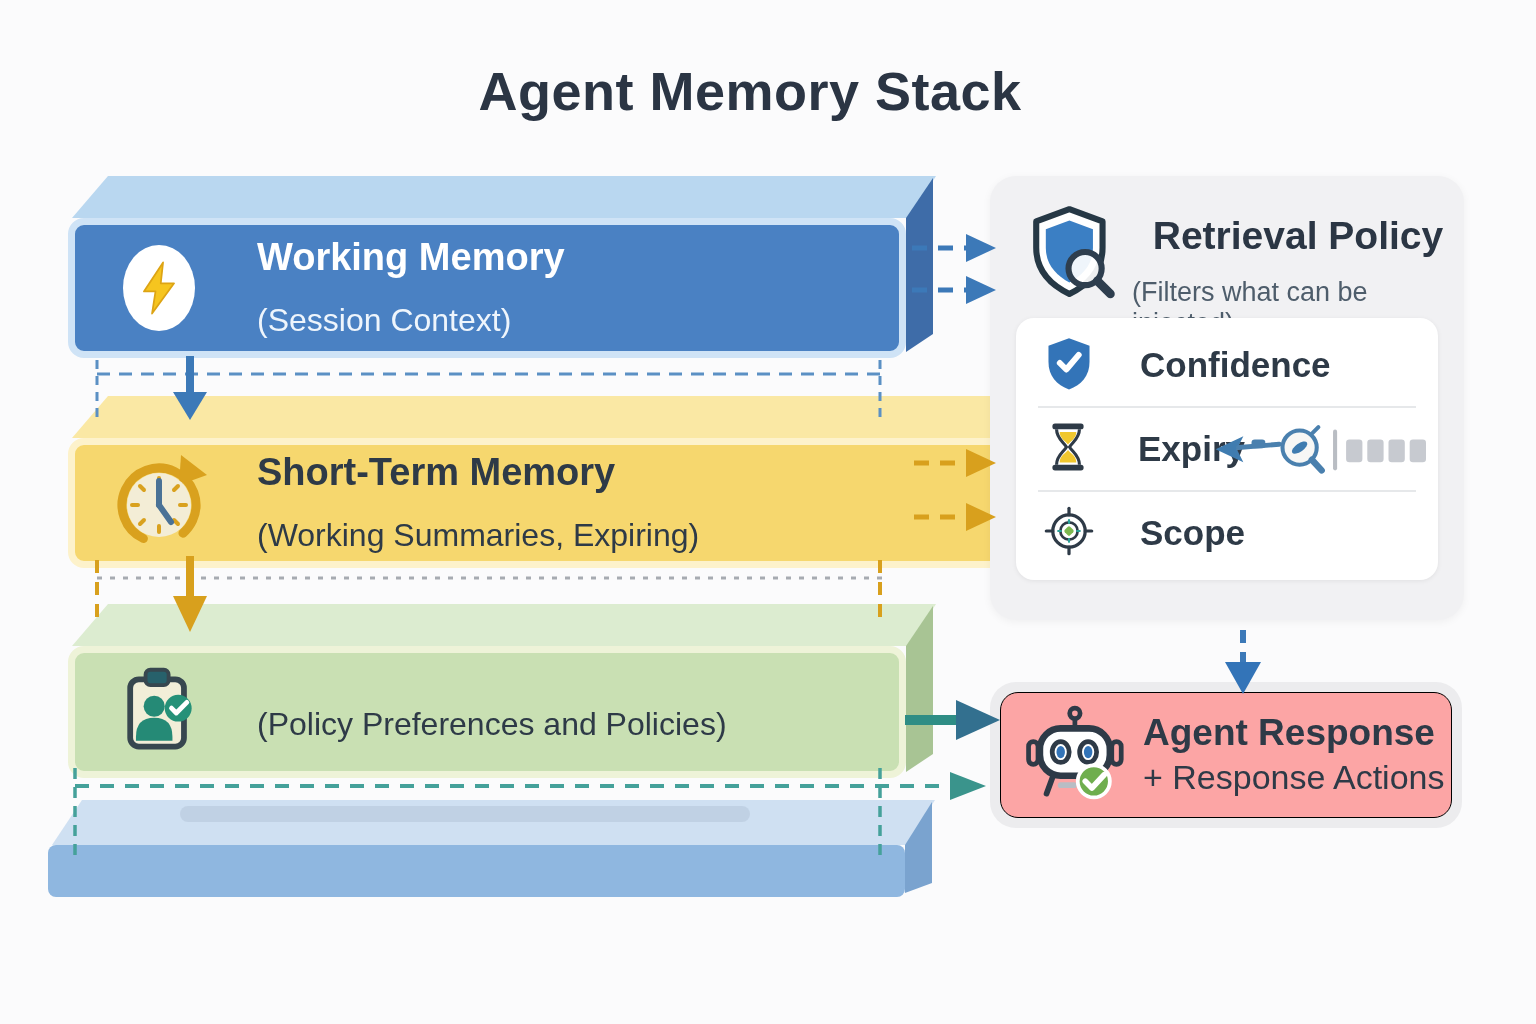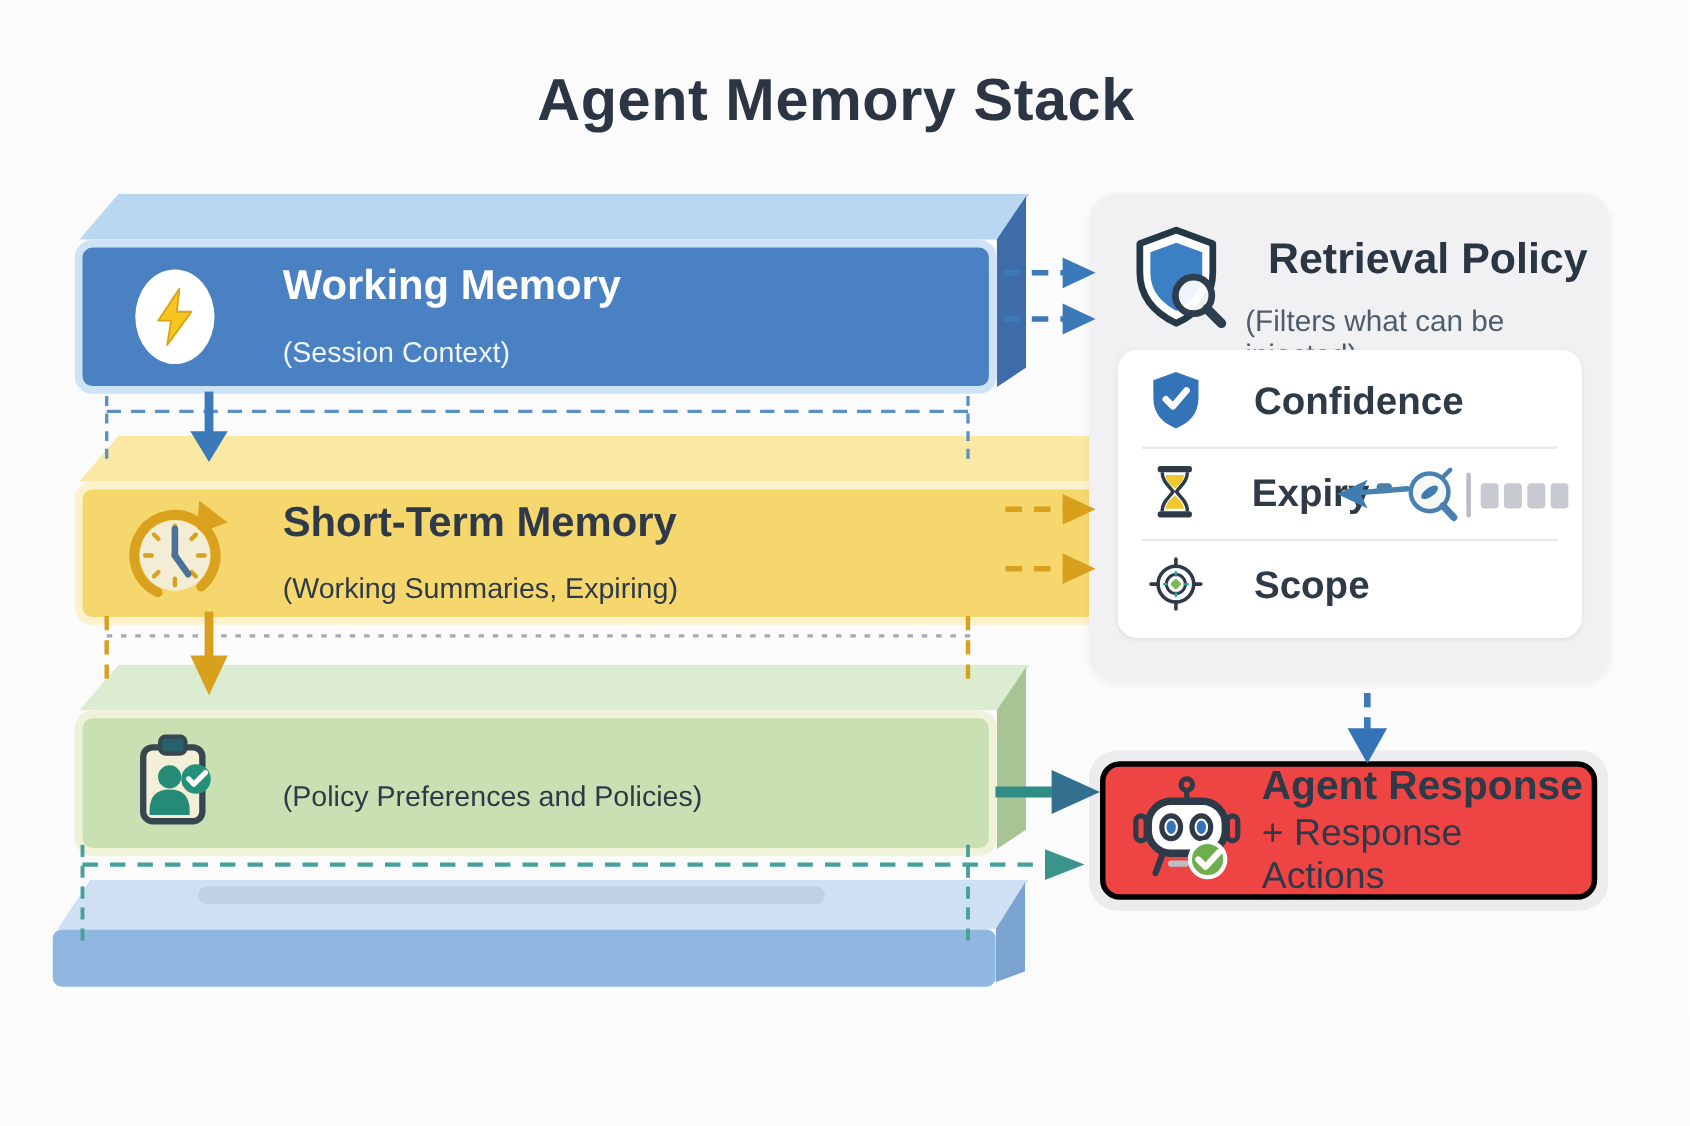--- a/index.html
+++ b/index.html
@@ -1,32 +1,32 @@
 <!DOCTYPE html>
 <html><head>
 <meta charset="utf-8">
 <style>
   html,body{margin:0;padding:0;background:#ffffff;}
   .canvas{position:relative;width:1536px;height:1024px;background:#fbfbfc;overflow:hidden;
           font-family:"Liberation Sans",sans-serif;color:#2e3a47;}
 
-  .main-title{position:absolute;top:60px;left:10px;width:1500px;text-align:center;
+  .main-title{position:absolute;top:60px;left:0;width:1500px;text-align:center;
               font-size:54px;font-weight:bold;color:#2b3544;letter-spacing:.5px;}
 
   
   .slab{position:absolute;}
   .slab .front{position:absolute;left:0;top:0;width:100%;height:100%;border-radius:16px;
                box-sizing:border-box;display:flex;align-items:center;gap:48px;padding-left:34px;}
   .slab .topface{position:absolute;left:4px;top:-42px;width:calc(100% + 26px);height:42px;
                  clip-path:polygon(36px 0,100% 0,calc(100% - 26px) 100%,0 100%);}
   .slab .sideface{position:absolute;right:-27px;top:-40px;width:27px;height:calc(100% + 40px);
                   clip-path:polygon(0 40px,100% 0,100% calc(100% - 24px),0 calc(100% - 6px));}
   .layer-text{display:flex;flex-direction:column;}
   .layer-title{font-size:38px;font-weight:bold;line-height:1.1;}
-  .layer-sub{font-size:26px;margin-top:24px;}
+  .layer-sub{font-size:32px;margin-top:24px;}
 
   .slab-blue{left:68px;top:218px;width:838px;height:140px;}
   .slab-blue .front{background:#4a81c3;border:7px solid #cfe3f6;color:#ffffff;}
   .slab-blue .topface{background:#b9d7f0;}
   .slab-blue .sideface{background:#3e6ca8;}
   .slab-blue .layer-sub{color:#eef5fc;}
 
   .slab-yellow{left:68px;top:438px;width:983px;height:130px;}
   .slab-yellow .front{background:#f6d76e;border:7px solid #fdf2cb;color:#2e3a47;}
   .slab-yellow .topface{background:#fae8a4;}
@@ -61,22 +61,22 @@
                border-radius:18px;box-shadow:0 1px 5px rgba(0,0,0,.07);
                display:flex;flex-direction:column;justify-content:space-evenly;box-sizing:border-box;padding:6px 0;}
   .policy-row{display:flex;align-items:center;gap:44px;padding:0 26px;position:relative;height:78px;}
   .policy-divider{height:2px;background:#e6e8ea;margin:0 22px;}
   .policy-label{font-size:35px;font-weight:bold;color:#2e3a47;}
   .expiry-decor{position:absolute;right:12px;top:12px;}
 
   
   .agent-box{position:absolute;left:990px;top:682px;width:472px;height:146px;
              background:#ececee;border-radius:26px;}
-  .agent-inner{position:absolute;inset:10px;background:#ef4444;border-radius:18px;
-               border:5px solid #000000;display:flex;align-items:center;gap:18px;
+  .agent-inner{position:absolute;inset:10px;background:#fca5a5;border-radius:18px;
+               border:1px solid #000000;display:flex;align-items:center;gap:18px;
                padding-left:20px;box-sizing:border-box;}
   .agent-text{display:flex;flex-direction:column;}
   .agent-title{font-size:37px;font-weight:bold;color:#2e3a47;line-height:1.1;}
   .agent-sub{font-size:34px;color:#2e3a47;margin-top:4px;}
 
   .arrow-overlay{position:absolute;left:0;top:0;width:1536px;height:1024px;pointer-events:none;}
 </style>
 </head>
 <body>
 

